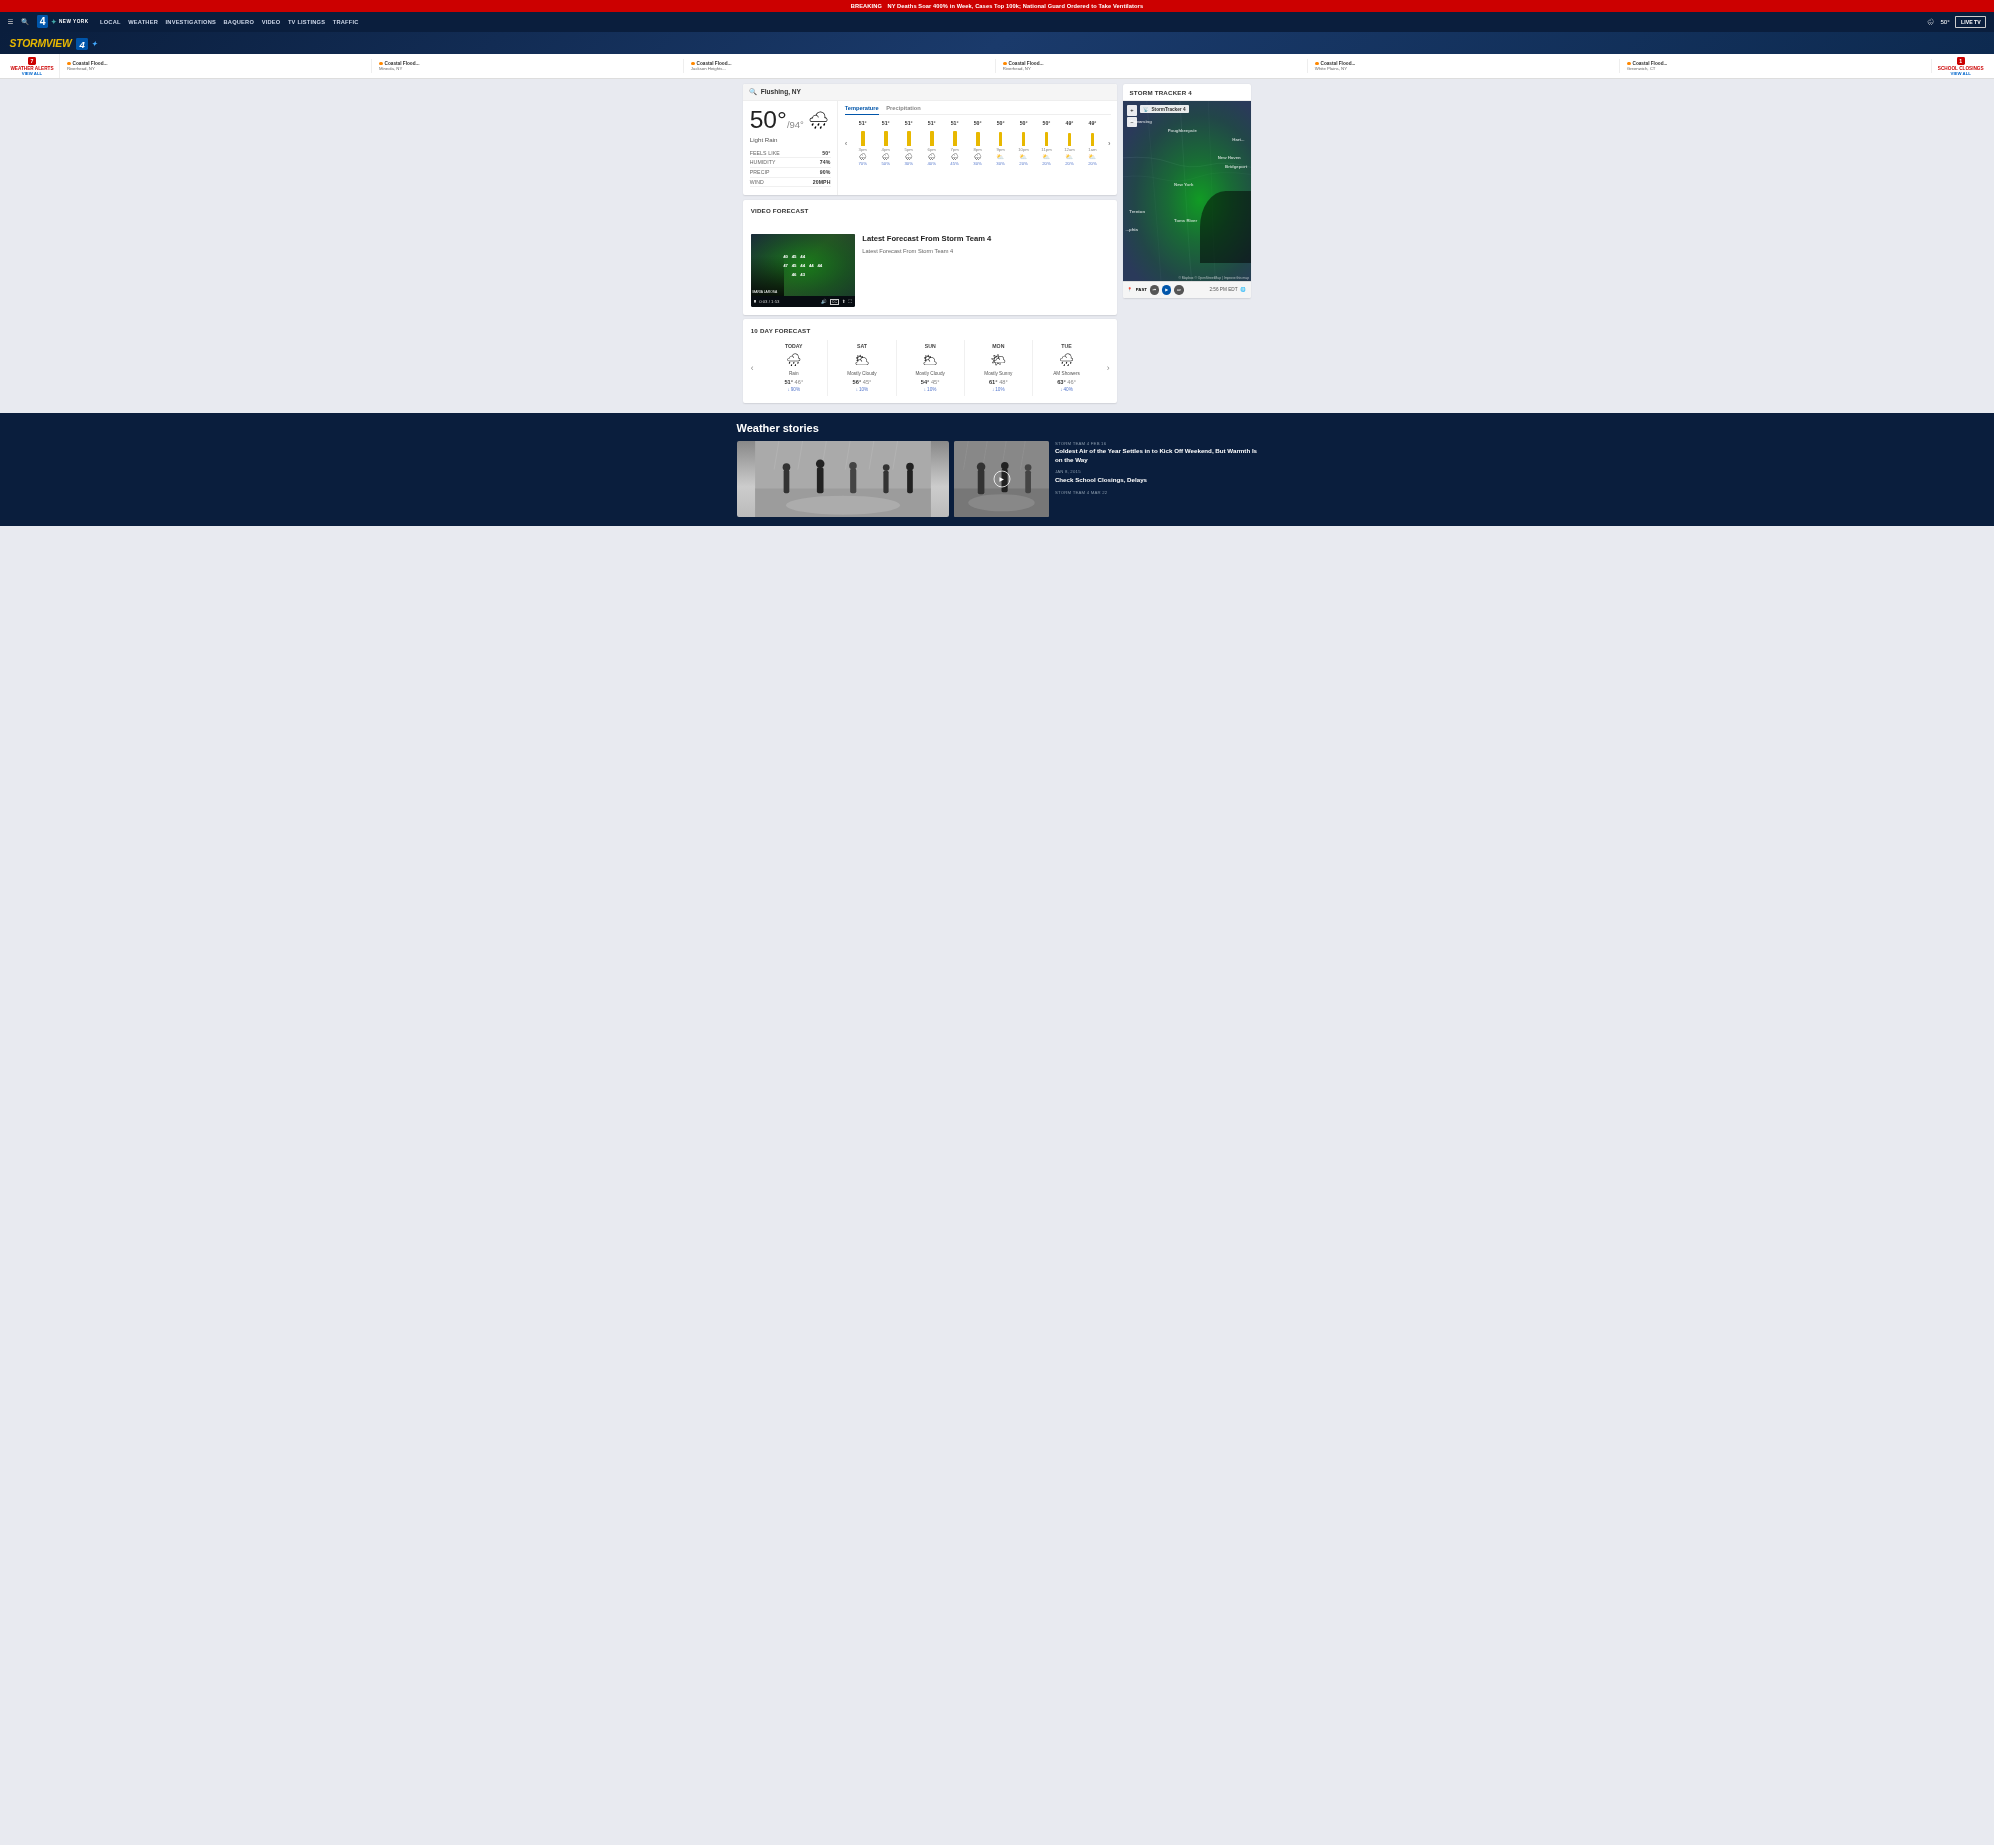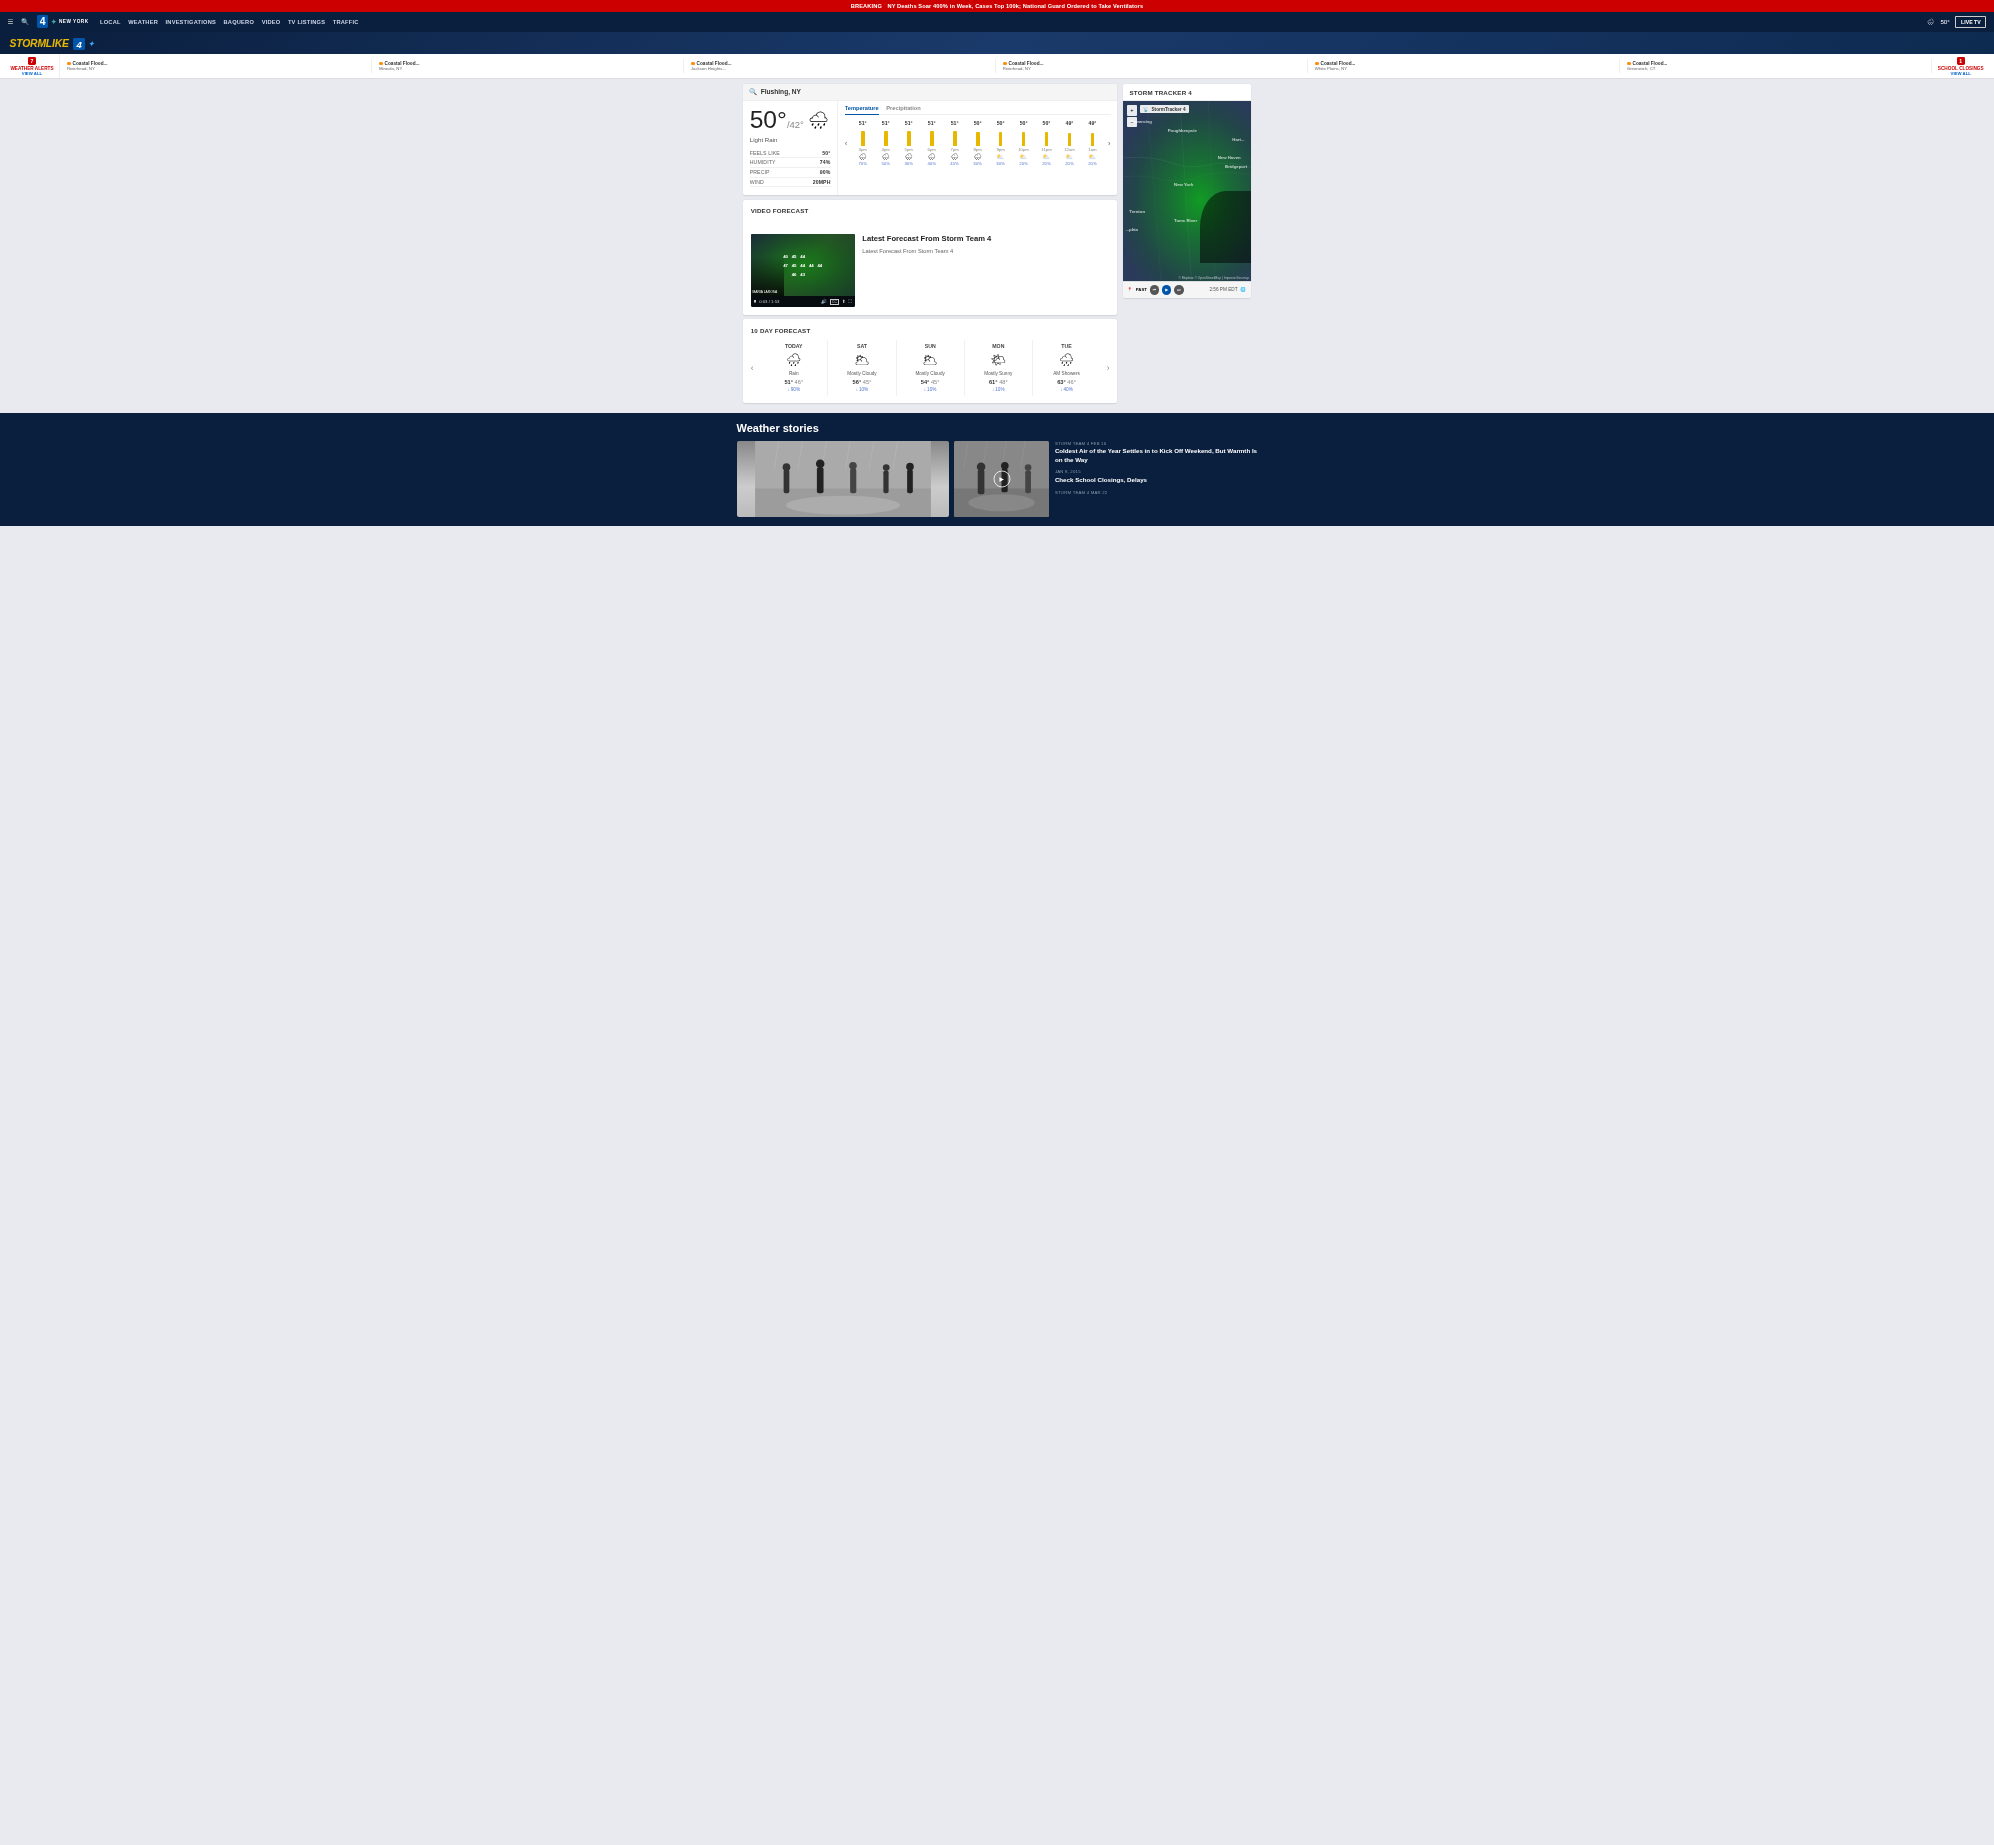--- a/index.html
+++ b/index.html
@@ -597,21 +597,21 @@
   </div>
   <div class="nav-right" data-interactable="false">
     <span data-interactable="false">🌧</span>
     <span data-interactable="false">50°</span>
     <button class="live-tv-btn" data-interactable="true">LIVE TV</button>
   </div>
 </nav>
 
 <div class="storm-header" data-interactable="false">
   <div class="storm-logo" data-interactable="false">
-    <span style="font-style:italic;">STORM</span><span style="color:#e8b800;font-style:italic;">LIKE</span>
+    <span style="font-style:italic;">STORM</span><span style="color:#e8b800;font-style:italic;">VIEW</span>
     <span style="background:#0055aa;color:white;font-size:9.5px;font-weight:900;padding:0.9px 3.3px;border-radius:1.4px;vertical-align:middle;margin-left:1.9px;">4</span>
     <span style="font-size:6.6px;color:#4af;vertical-align:middle;margin-left:0.9px;">✦</span>
   </div>
 </div>
 
 <div class="alerts-bar" data-interactable="false">
   <div class="weather-alerts-section" data-interactable="false">
     <div class="alert-badge" data-interactable="false">7</div>
     <div class="alerts-label" data-interactable="false">WEATHER ALERTS</div>
     <div class="view-all-link" data-interactable="true">VIEW ALL</div>
@@ -657,21 +657,21 @@
 
       <div class="weather-widget" data-interactable="false">
         <div class="weather-location-bar" data-interactable="false">
           <span data-interactable="false" style="color:#888;">🔍</span>
           <span class="location-text" data-interactable="false">Flushing, NY</span>
         </div>
         <div class="weather-body" data-interactable="false">
           <div class="current-weather" data-interactable="false">
             <div style="display:flex;align-items:flex-start;gap:3.8px;">
               <div>
-                <span class="temp-main" data-interactable="false">50°</span><span class="temp-low" data-interactable="false">/42°</span>
+                <span class="temp-main" data-interactable="false">50°</span><span class="temp-low" data-interactable="false">/94°</span>
               </div>
               <span style="font-size:17px;margin-top:1.9px;" data-interactable="false">🌧</span>
             </div>
             <div class="condition-text" data-interactable="false">Light Rain</div>
             <div class="weather-details" data-interactable="false">
               <div class="weather-detail-row" data-interactable="false">
                 <span>FEELS LIKE</span>
                 <span class="val">50°</span>
               </div>
               <div class="weather-detail-row" data-interactable="false">

